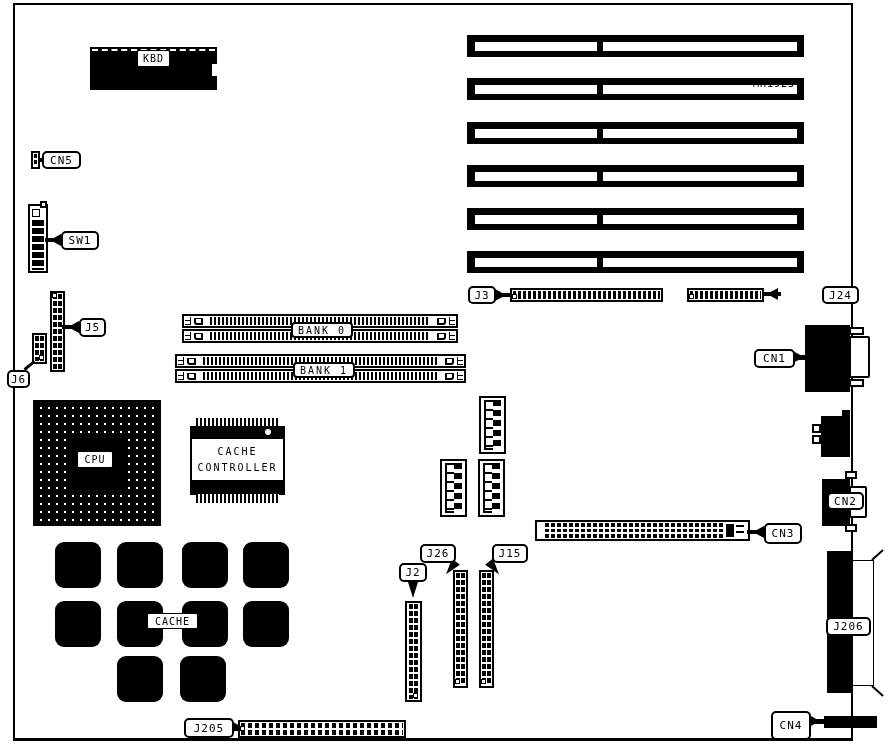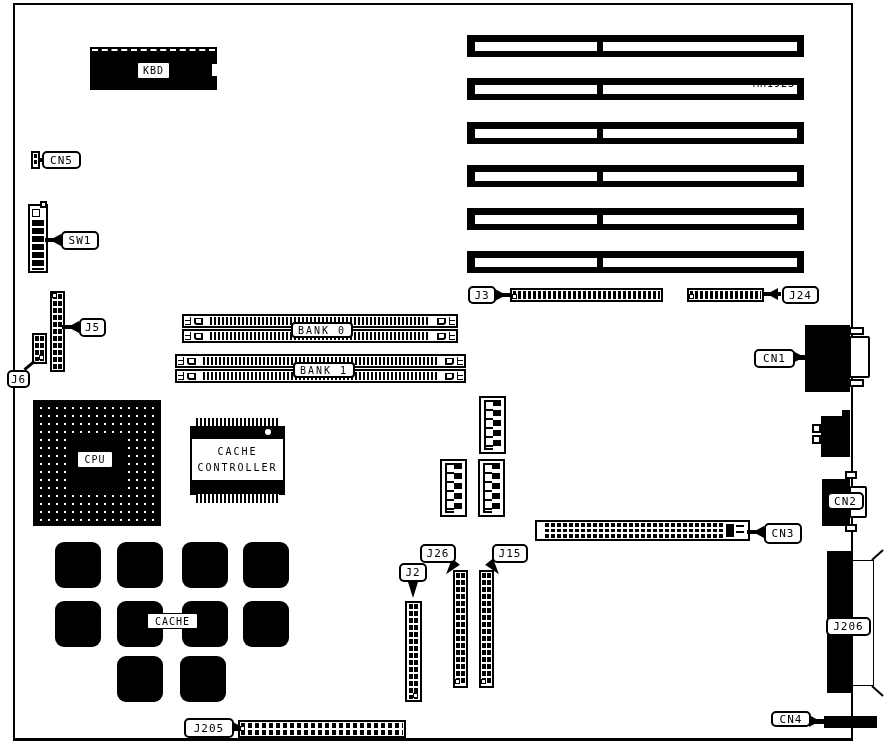--- a/index.html
+++ b/index.html
@@ -81,21 +81,21 @@
 <body>
 
 <div id="canvas">
 
   <div class="board"></div>
 
   <div class="blk" style="left:90px;top:47px;width:127px;height:43px">
     <div style="position:absolute;left:2px;right:2px;top:2px;border-top:2px dashed #fff"></div>
     <div style="position:absolute;right:0;top:17px;width:5px;height:12px;background:#fff"></div>
   </div>
-  <div class="tag thin" style="left:137px;top:62px;width:33px;height:17px">
+  <div class="tag thin" style="left:137px;top:50px;width:33px;height:17px">
     <span>KBD</span>
   </div>
 
   <div style="position:absolute;left:31px;top:151px;width:9px;height:18px;border:2px solid #000;background:#fff;z-index:10">
     <div style="position:absolute;left:1px;top:1px;bottom:1px;width:3px;background:repeating-linear-gradient(180deg,#000 0 4px,#fff 4px 6px)"></div>
   </div>
   <div class="bar" style="left:38px;top:158px;width:13px;height:4px"></div>
   <div class="tail tail-l" style="left:40px;top:154px"></div>
   <div class="callout" style="left:42px;top:151px;width:39px;height:18px">
     <span>CN5</span>
@@ -171,21 +171,21 @@
     <span>J3</span>
   </div>
 
   <div class="pinh" style="left:687px;top:288px;width:77px;height:14px">
     <div class="r"></div>
     <div class="r"></div>
   </div>
   <div class="p1" style="left:689px;top:294px"></div>
   <div class="bar" style="left:762px;top:292px;width:19px;height:4px"></div>
   <div class="tail tail-l" style="left:767px;top:288px"></div>
-  <div class="callout" style="left:782px;top:286px;width:37px;height:18px">
+  <div class="callout" style="left:822px;top:286px;width:37px;height:18px">
     <span>J24</span>
   </div>
 
   <div class="simm" style="left:182px;top:314px;width:276px;height:14px">
     <div class="band"></div>
     <div class="mini" style="left:1px"></div>
     <div class="hook" style="left:10px"></div>
     <div class="mini" style="right:1px;border-right:none;border-left:1px solid #000"></div>
     <div class="hook" style="right:10px;transform:scaleX(-1)"></div>
   </div>
@@ -332,21 +332,21 @@
   <div style="position:absolute;left:852px;top:560px;width:22px;height:126px;background:#fff;border:1px solid #000;z-index:12"></div>
   <div class="bar" style="left:870px;top:554px;width:15px;height:2px;transform:rotate(-42deg)"></div>
   <div class="bar" style="left:870px;top:690px;width:15px;height:2px;transform:rotate(42deg)"></div>
   <div class="callout" style="left:826px;top:617px;width:45px;height:19px">
     <span>J206</span>
   </div>
 
   <div class="blk" style="left:824px;top:716px;width:53px;height:12px"></div>
   <div class="bar" style="left:806px;top:719px;width:21px;height:5px"></div>
   <div class="tail tail-r" style="left:809px;top:715px"></div>
-  <div class="callout" style="left:771px;top:711px;width:40px;height:16px">
+  <div class="callout" style="left:771px;top:711px;width:40px;height:29px">
     <span>CN4</span>
   </div>
 
   <div class="pinh big" style="left:238px;top:720px;width:168px;height:18px">
     <div class="r"></div>
     <div class="r"></div>
   </div>
   <div class="p1" style="left:240px;top:726px"></div>
   <div class="bar" style="left:229px;top:726px;width:12px;height:5px"></div>
   <div class="tail tail-r" style="left:231px;top:721px"></div>

